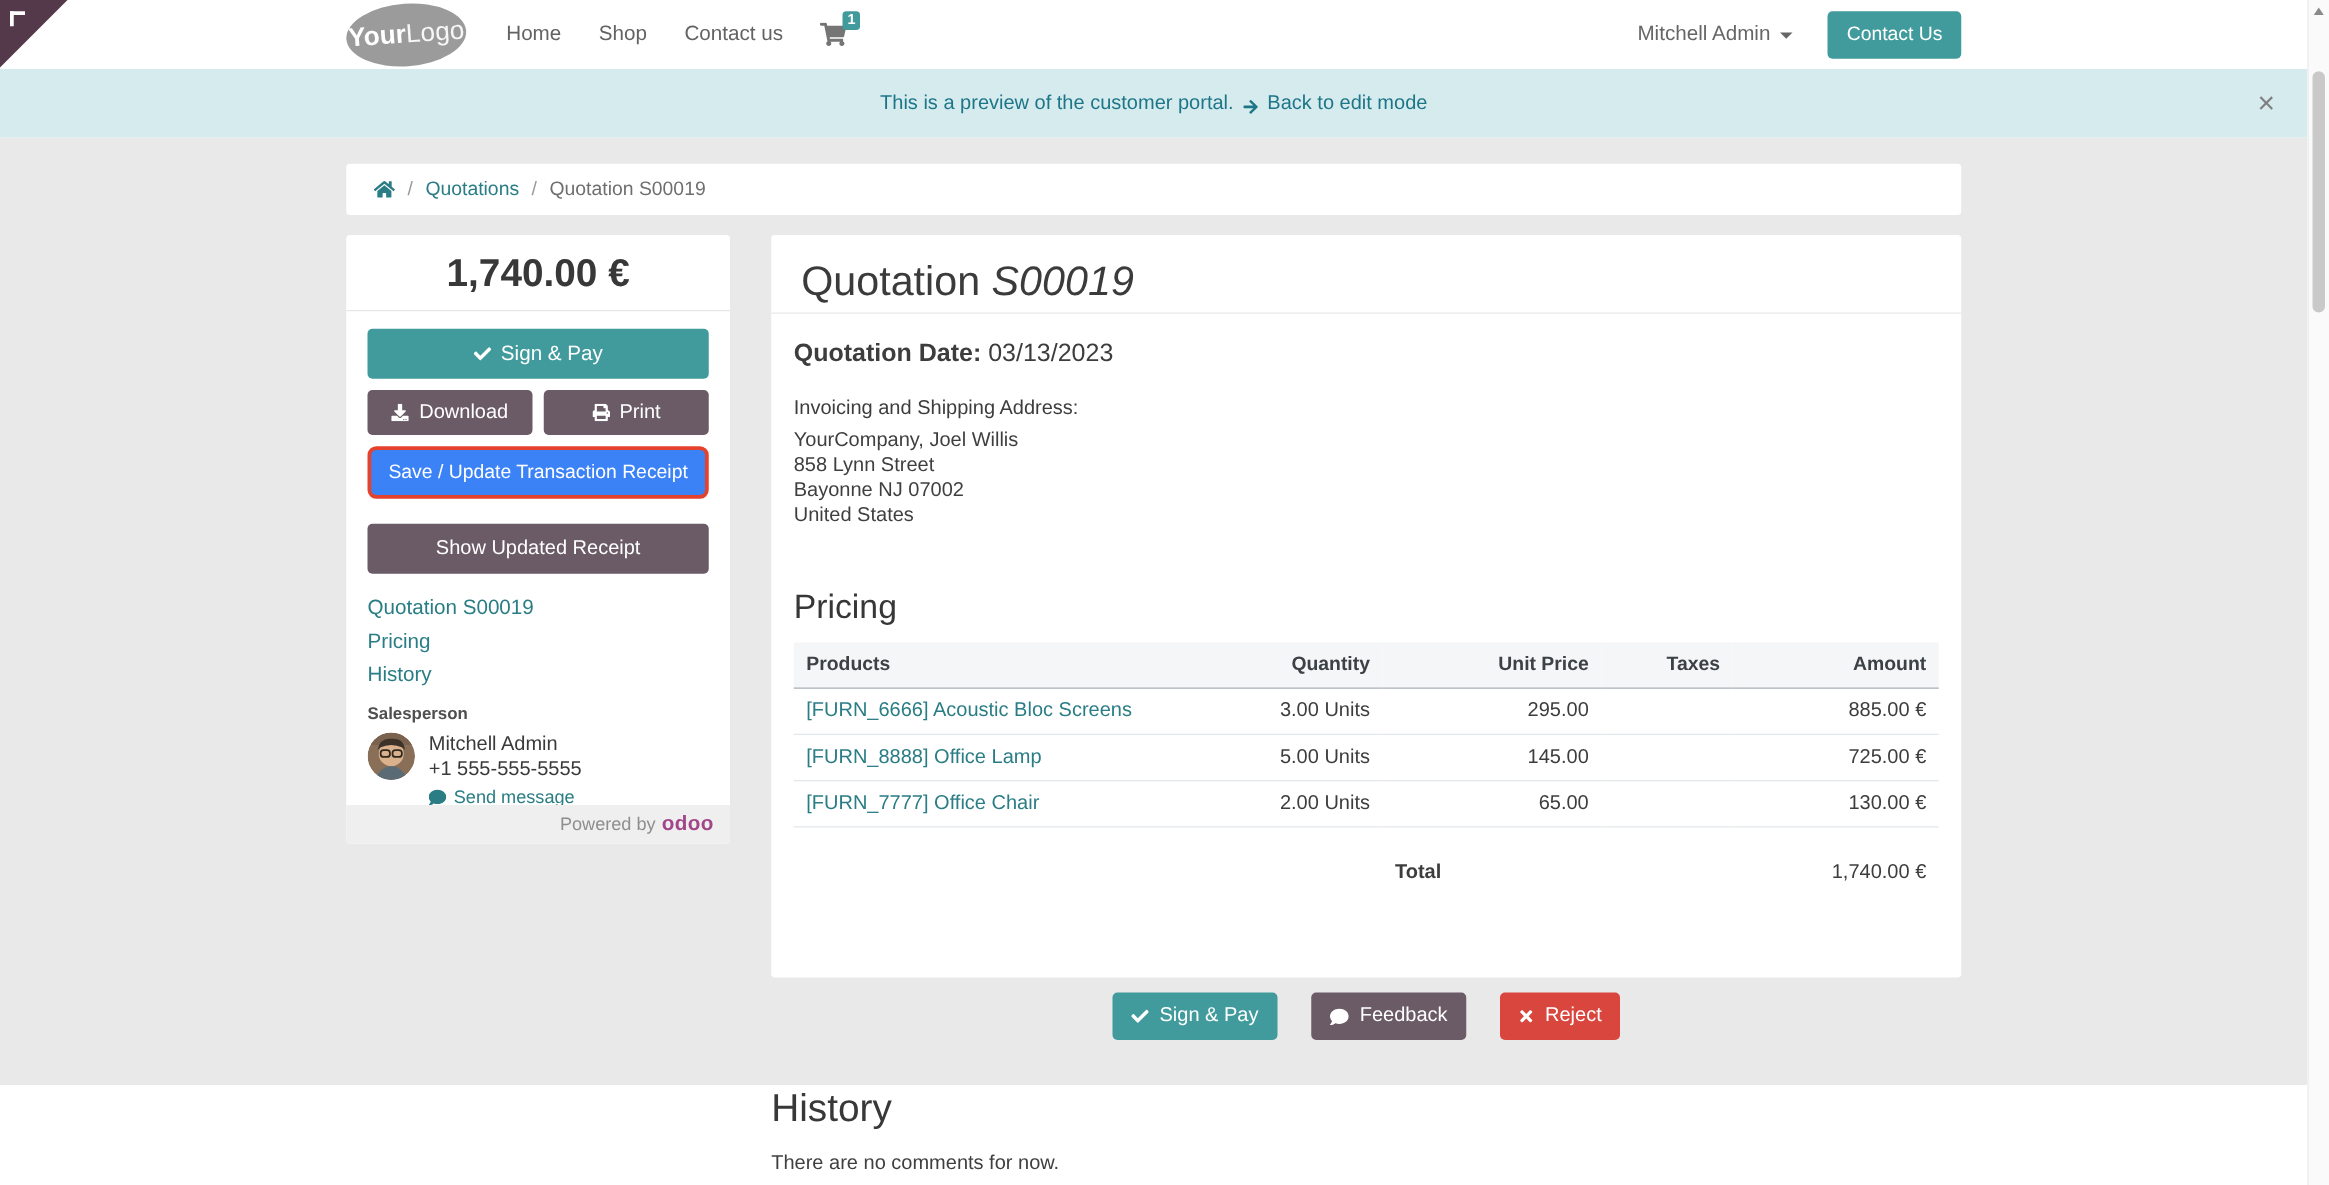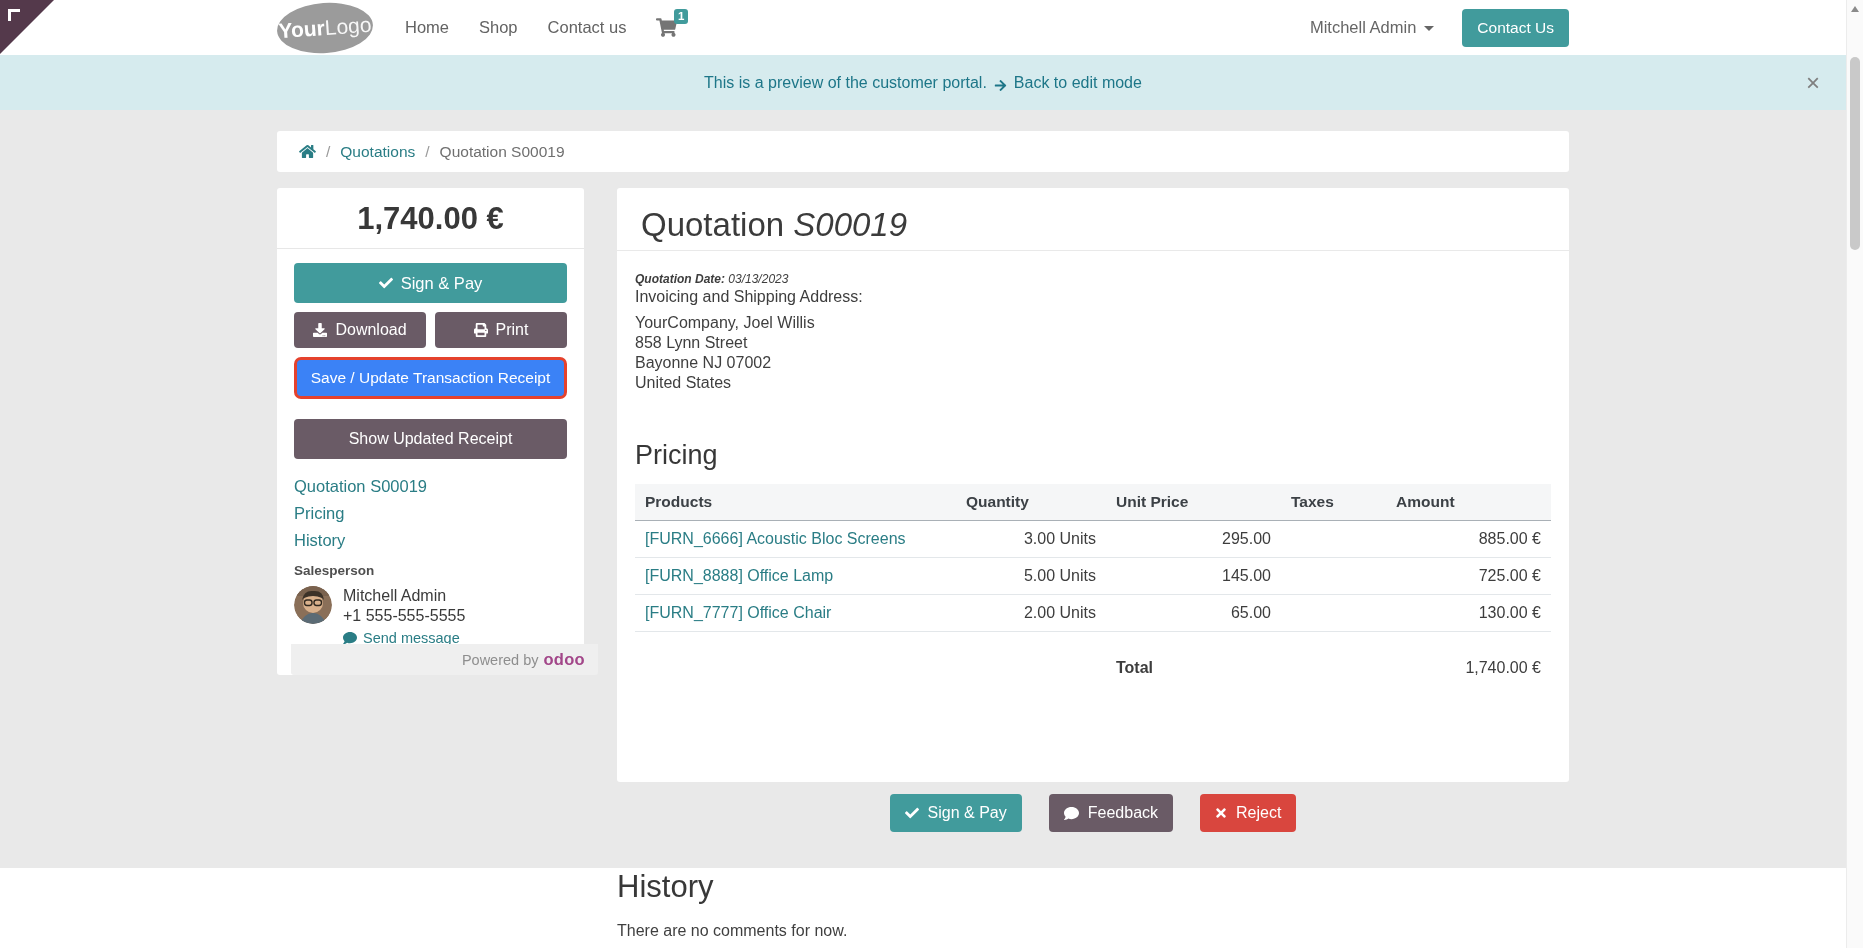--- a/index.html
+++ b/index.html
@@ -70,39 +70,39 @@
     border:3px solid #e5422d; border-radius:7px; margin-bottom:20px; }
   .btn-show-receipt { width:100%; height:40px; font-size:16px; }
   .side-links { padding:18px 17px 0; display:flex; flex-direction:column; gap:8px; }
   .side-link { color:#2a7d85; font-size:16.5px; }
   .salesperson { padding:13px 17px 0; }
   .sp-label { font-weight:bold; color:#4f4f4f; font-size:13.5px; margin-bottom:8px; }
   .sp-row { display:flex; gap:11px; }
   .sp-avatar { width:38px; height:38px; border-radius:50%; overflow:hidden; flex:none; }
   .sp-info { font-size:16px; color:#3a3a3a; line-height:20px; }
   .send-msg { color:#2a7d85; font-size:14.5px; display:flex; align-items:center; gap:6px; margin-top:2px; }
-  .side-footer { position:absolute; bottom:0; left:14px; width:100%; height:31px; background:#efefef;
+  .side-footer { position:absolute; bottom:0; left:0; width:100%; height:31px; background:#efefef;
     display:flex; align-items:center; justify-content:flex-end; padding-right:13px;
     border-radius:0 0 3px 3px; font-size:14.5px; color:#8e8e8e; }
   .odoo-logo { color:#a24689; font-weight:bold; font-size:16.5px; margin-left:5px; letter-spacing:.3px; }
 
   
   .main-card { position:absolute; top:188px; left:617px; width:952px; height:594px; background:#fff;
     border-radius:3px; z-index:6; }
   .main-header { padding:18px 24px 0; height:63px; border-bottom:1px solid #e9e9e9; }
   .main-title { font-size:33px; color:#3b3b3b; font-weight:500; }
   .main-title .num { font-style:italic; }
   .main-body { padding:21px 18px 0; }
-  .date-line { font-size:12px; margin-bottom:2px;font-style:italic; }
+  .date-line { font-size:20px; margin-bottom:23px; }
   .lbl-bold { font-weight:bold; }
   .addr-label { font-weight:normal; font-size:16px; margin-bottom:7px; }
   .addr-line { font-size:16px; line-height:20px; color:#3f3f3f; }
   .pricing-heading { margin-top:47px; font-size:27px; color:#373737; font-weight:500; }
   table.pricing { width:100%; border-collapse:collapse; margin-top:13px; }
-  table.pricing th { font-size:15.5px; font-weight:bold; color:#3c4146; text-align:left;
+  table.pricing th { font-size:15.5px; font-weight:bold; color:#3c4146; text-align:right;
     padding:9px 10px; background:#f5f6f7; border-bottom:1px solid #a9b0b6; }
   table.pricing th:first-child { text-align:left; }
   table.pricing td { font-size:16px; color:#3d3d3d; text-align:right; padding:9px 10px;
     border-bottom:1px solid #e3e7ea; }
   table.pricing td:first-child { text-align:left; }
   .product-link { color:#2a7d85; }
   tr.total-row td { border-bottom:none; padding-top:27px; }
   .total-label { text-align:left !important; font-weight:bold; }
   .col-qty { width:150px; } .col-price { width:175px; } .col-tax { width:105px; } .col-amt { width:165px; }
 

